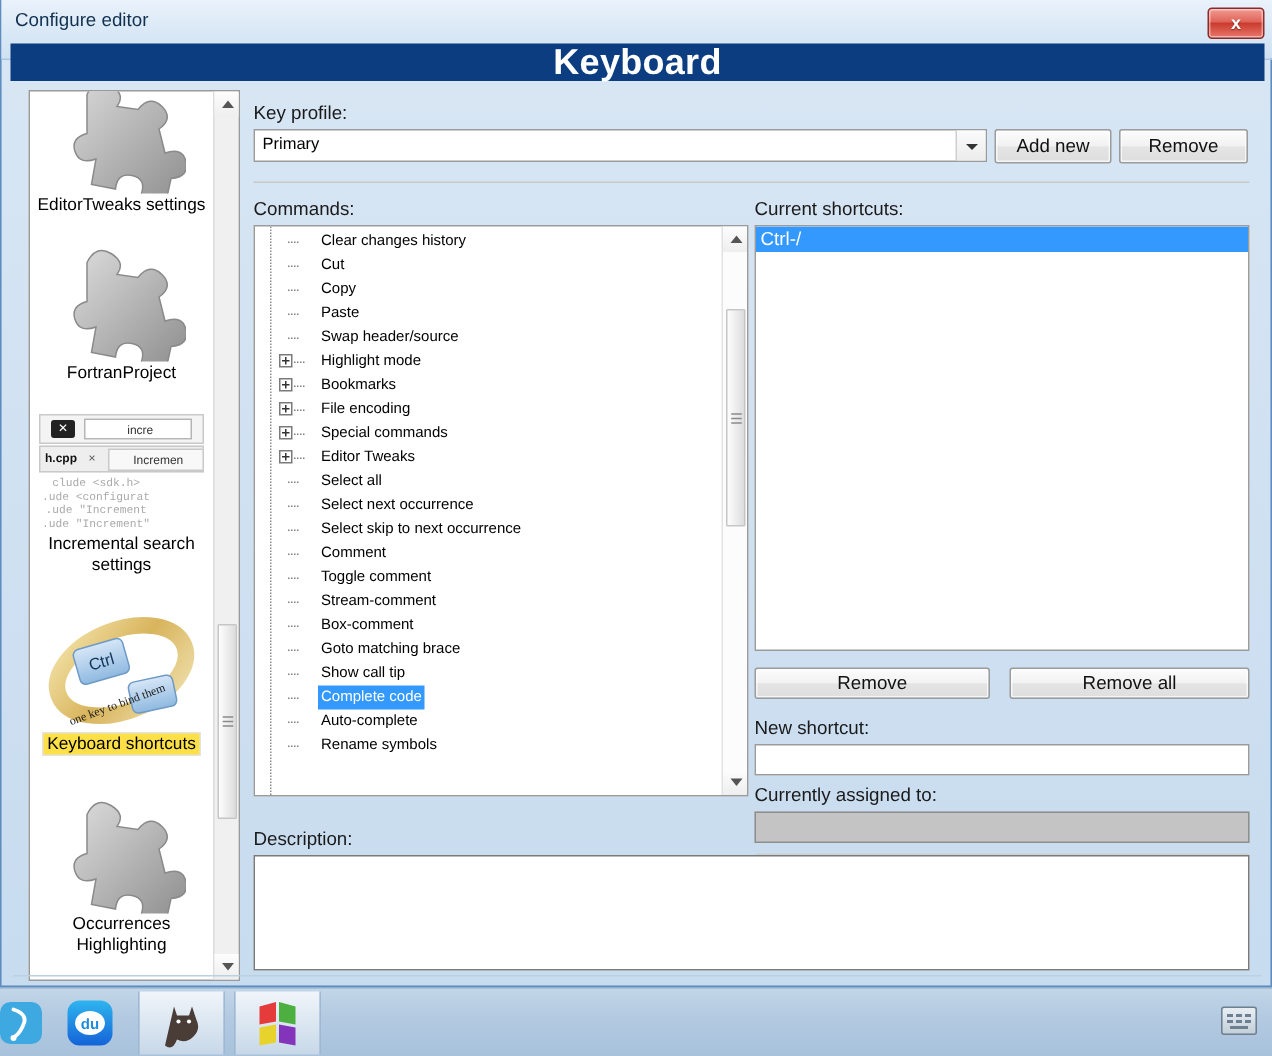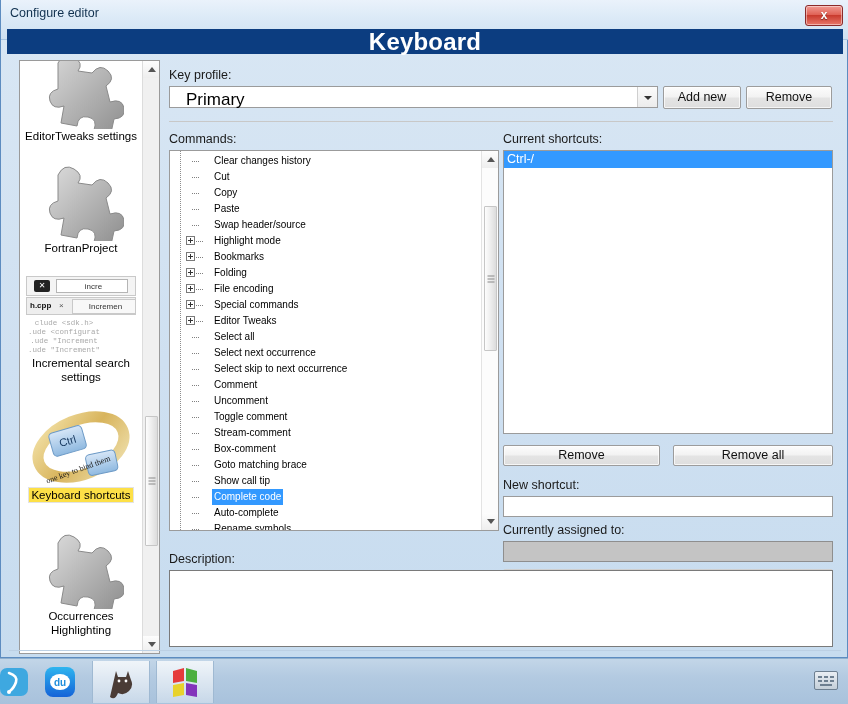--- a/index.html
+++ b/index.html
@@ -163,22 +163,22 @@
   #profile-combo {
     position: absolute;
     left: 0; top: 26px;
     width: 489px; height: 22px;
     background: #fff;
     border: 1px solid #9b9b9b;
     box-sizing: border-box;
   }
   #profile-combo .val {
     position: absolute;
-    left: 16px; top: 3px;
-    font-size: 17px;
+    left: 5px; top: 3px;
+    font-size: 11px;
   }
   #profile-combo .drop {
     position: absolute;
     right: 0; top: 0;
     width: 20px; height: 20px;
     background: linear-gradient(to bottom,#fbfbfb,#ececec);
     border-left: 1px solid #cfcfcf;
     box-sizing: border-box;
   }
   #profile-combo .drop i {
@@ -522,29 +522,27 @@
     <div id="cmd-box">
       <div id="tree-spine"></div>
       <div id="cmd-list">
           <div class="tree-row"><span class="dash"></span><span class="txt">Clear changes history</span></div>
           <div class="tree-row"><span class="dash"></span><span class="txt">Cut</span></div>
           <div class="tree-row"><span class="dash"></span><span class="txt">Copy</span></div>
           <div class="tree-row"><span class="dash"></span><span class="txt">Paste</span></div>
           <div class="tree-row"><span class="dash"></span><span class="txt">Swap header/source</span></div>
           <div class="tree-row"><span class="plus"></span><span class="dash" style="left: 26px;"></span><span class="txt">Highlight mode</span></div>
           <div class="tree-row"><span class="plus"></span><span class="dash" style="left: 26px;"></span><span class="txt">Bookmarks</span></div>
-          <div class="tree-row"><span class="plus"></span><span class="dash" style="left: 26px;"></span><span class="txt">Folding</span></div>
           <div class="tree-row"><span class="plus"></span><span class="dash" style="left: 26px;"></span><span class="txt">File encoding</span></div>
           <div class="tree-row"><span class="plus"></span><span class="dash" style="left: 26px;"></span><span class="txt">Special commands</span></div>
           <div class="tree-row"><span class="plus"></span><span class="dash" style="left: 26px;"></span><span class="txt">Editor Tweaks</span></div>
           <div class="tree-row"><span class="dash"></span><span class="txt">Select all</span></div>
           <div class="tree-row"><span class="dash"></span><span class="txt">Select next occurrence</span></div>
           <div class="tree-row"><span class="dash"></span><span class="txt">Select skip to next occurrence</span></div>
           <div class="tree-row"><span class="dash"></span><span class="txt">Comment</span></div>
-          <div class="tree-row"><span class="dash"></span><span class="txt">Uncomment</span></div>
           <div class="tree-row"><span class="dash"></span><span class="txt">Toggle comment</span></div>
           <div class="tree-row"><span class="dash"></span><span class="txt">Stream-comment</span></div>
           <div class="tree-row"><span class="dash"></span><span class="txt">Box-comment</span></div>
           <div class="tree-row"><span class="dash"></span><span class="txt">Goto matching brace</span></div>
           <div class="tree-row"><span class="dash"></span><span class="txt">Show call tip</span></div>
           <div class="tree-row sel"><span class="dash"></span><span class="txt">Complete code</span></div>
           <div class="tree-row"><span class="dash"></span><span class="txt">Auto-complete</span></div>
           <div class="tree-row"><span class="dash"></span><span class="txt">Rename symbols</span></div>
         </div>
       <div class="vsb">

